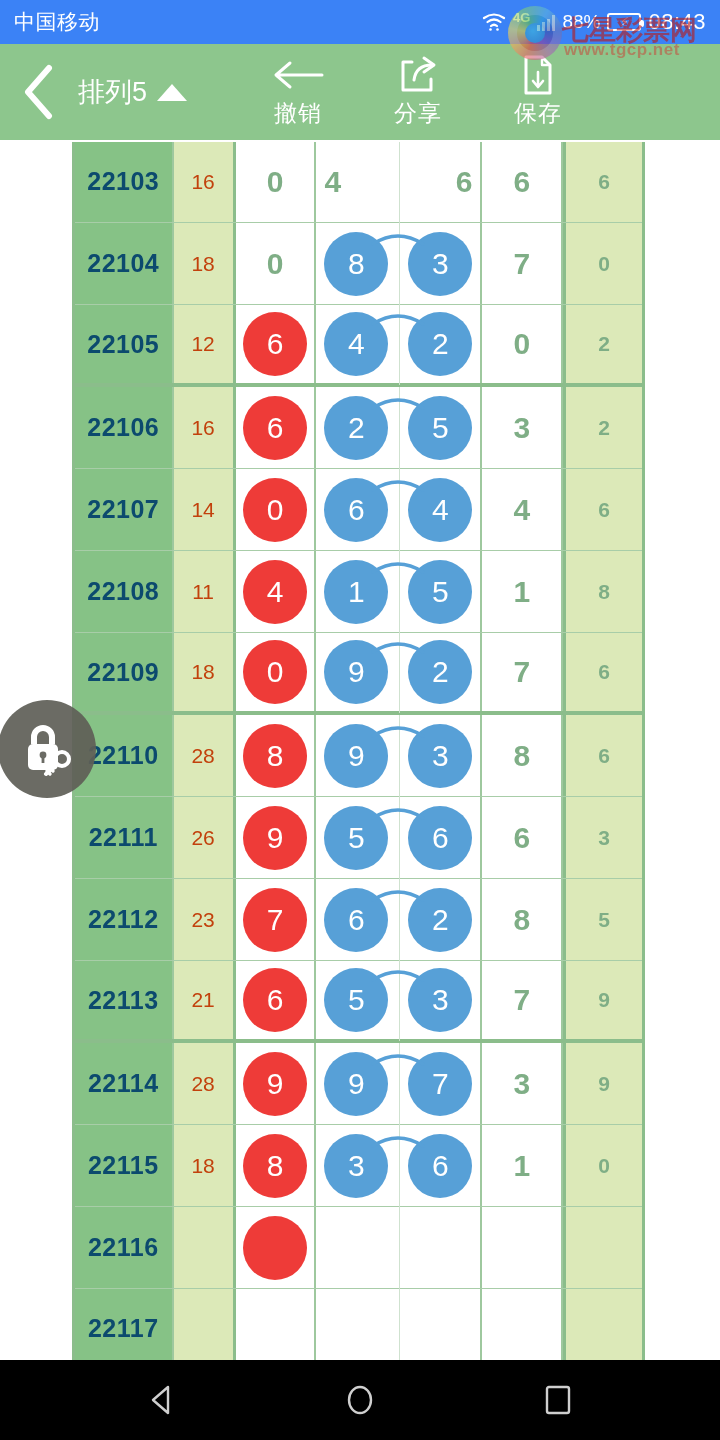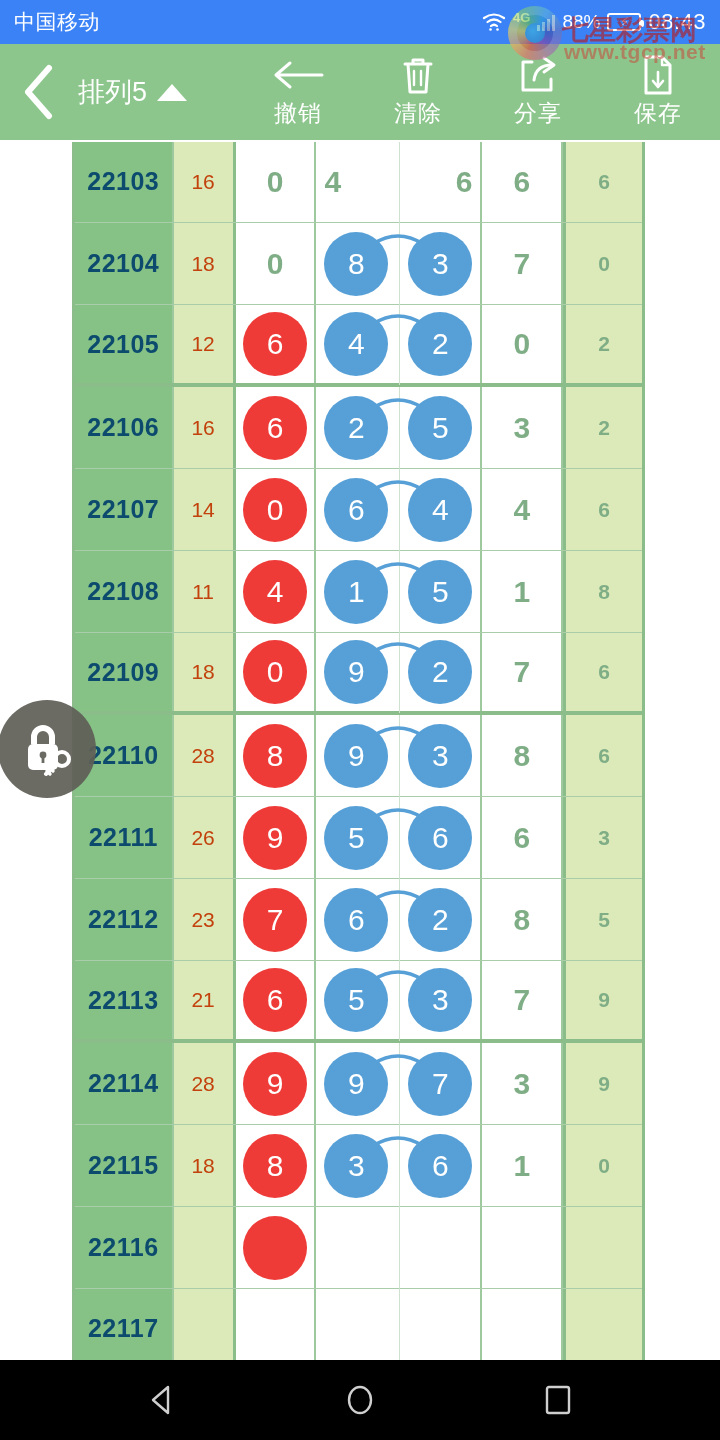--- a/index.html
+++ b/index.html
@@ -75,21 +75,21 @@
   }
   .wm-logo::after {
     content:""; position:absolute; left:17px; top:17px; width:20px; height:20px;
     border-radius:50%; background: radial-gradient(circle at 40% 40%, #3fb9d9, #2f7fb8);
   }
   .wm-text1 {
     position:absolute; left:54px; top:10px; font-size:27px; color:#b91c1c;
     font-weight:bold; white-space:nowrap;
   }
   .wm-text2 {
-    position:absolute; left:56px; top:38px; font-size:21px; color:#c05a45;
+    position:absolute; left:56px; top:38px; font-size:17px; color:#c05a45;
     font-weight:bold; letter-spacing:.5px; white-space:nowrap;
   }
 
   
   .table-wrap {
     position:absolute; top:142px; left:0; width:720px; height:1218px;
     background:#fff; overflow:hidden;
   }
   .grid {
     position:absolute; top:0; left:72px; width:573px;
@@ -211,31 +211,20 @@
 
     <div class="tool-item">
       <span class="ti-icon">
         <svg width="52" height="30" viewBox="0 0 52 30">
           <path d="M50 15 L4 15 M18 3 L4 15 L18 27" stroke="#fff" stroke-width="3" fill="none" stroke-linecap="round" stroke-linejoin="round"></path>
         </svg>
       </span>
       <span class="ti-label">撤销</span>
     </div>
 
-    <div class="tool-item">
-      <span class="ti-icon">
-        <svg width="34" height="40" viewBox="0 0 34 40">
-          <path d="M4 9 H30" stroke="#fff" stroke-width="3" stroke-linecap="round"></path>
-          <path d="M12 9 V5 H22 V9" stroke="#fff" stroke-width="3" fill="none" stroke-linejoin="round"></path>
-          <path d="M7 9 L9 37 H25 L27 9" stroke="#fff" stroke-width="3" fill="none" stroke-linejoin="round"></path>
-          <path d="M13 16 V30 M20 16 V30" stroke="#fff" stroke-width="2.4" stroke-linecap="round"></path>
-        </svg>
-      </span>
-      <span class="ti-label">清除</span>
-    </div>
 
     <div class="tool-item">
       <span class="ti-icon">
         <svg width="40" height="40" viewBox="0 0 40 40">
           <path d="M14 7 H5 V35 H33 V24" stroke="#fff" stroke-width="3" fill="none" stroke-linejoin="round" stroke-linecap="round"></path>
           <path d="M16 25 Q18 10 34 10" stroke="#fff" stroke-width="3" fill="none" stroke-linecap="round"></path>
           <path d="M26 3 L36 10 L26 17" stroke="#fff" stroke-width="3" fill="none" stroke-linejoin="round" stroke-linecap="round"></path>
         </svg>
       </span>
       <span class="ti-label">分享</span>

